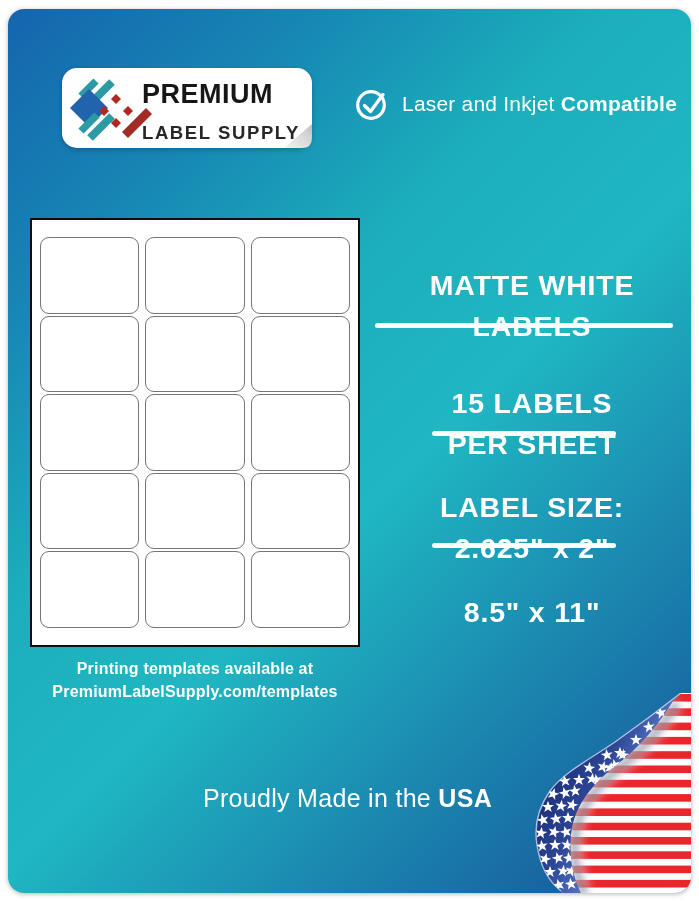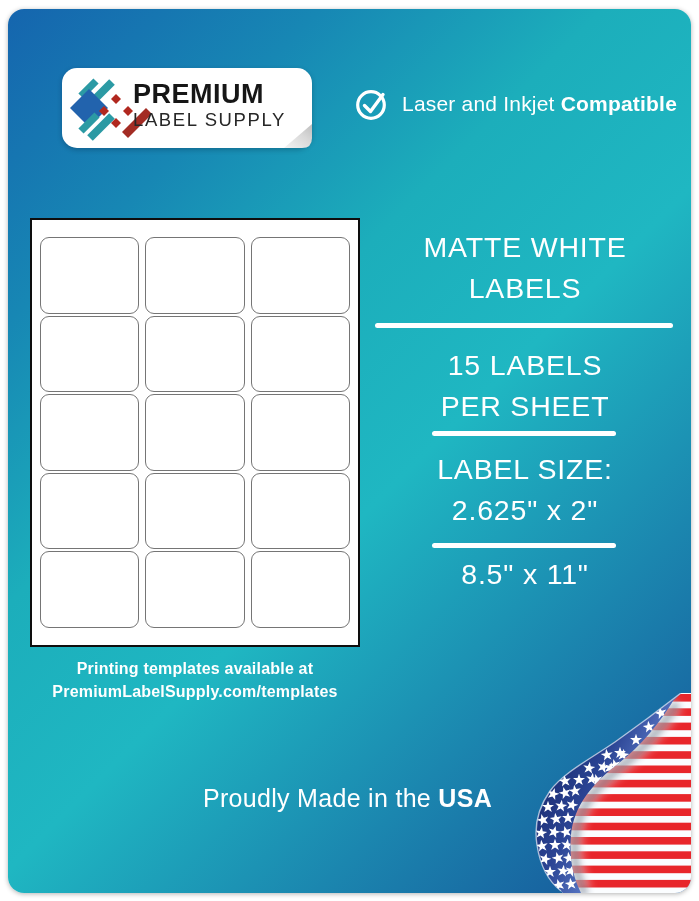--- a/index.html
+++ b/index.html
@@ -14,23 +14,23 @@
     box-shadow:0 1px 5px rgba(0,0,0,.30);
   }
   
   .logo-pill{
     position:absolute;left:54px;top:59px;width:250px;height:80px;
     background:#ffffff;border-radius:15px;
     box-shadow:0 2px 5px rgba(0,20,40,.25);
     display:flex;align-items:center;
   }
   .brand-mark{position:absolute;left:5px;top:3px;}
-  .brand-text{position:absolute;left:71px;top:13px;line-height:1;}
+  .brand-text{position:absolute;left:80px;top:13px;line-height:1;}
   .brand-line1{font-size:27px;font-weight:800;letter-spacing:.5px;color:#161616;}
-  .brand-line2{font-size:18.5px;font-weight:400;letter-spacing:1.6px;color:#272727;margin-top:3px;}
+  .brand-line2{font-size:18.5px;font-weight:700;letter-spacing:1.6px;color:#272727;margin-top:16px;}
   .pill-fold{position:absolute;right:0;bottom:0;}
   
   .compat{position:absolute;left:347px;top:78px;display:flex;align-items:center;color:#ffffff;}
   .compat-text{margin-left:12px;font-size:21px;letter-spacing:.2px;}
   .compat-text b{font-weight:700;}
   
   .sheet{
     position:absolute;left:22px;top:209px;width:330px;height:429px;
     background:#ffffff;border:2.5px solid #0e0e0e;box-sizing:border-box;
   }
@@ -41,21 +41,21 @@
   .label-cell{
     background:#ffffff;border:1.6px solid #757575;border-radius:9px;
   }
   
   .caption{
     position:absolute;left:10px;top:648px;width:354px;text-align:center;
     color:#ffffff;font-size:16px;font-weight:700;line-height:1.45;letter-spacing:.2px;
   }
   
   .panel{position:absolute;left:367px;top:0;width:298px;color:#ffffff;text-align:center;}
-  .p-block{position:absolute;left:1px;width:298px;font-size:28.5px;font-weight:400;line-height:41px;letter-spacing:.8px;}
+  .p-block{position:absolute;left:8px;width:298px;font-size:28.5px;font-weight:700;line-height:41px;letter-spacing:.8px;margin-top:38px;}
   .p-title{top:218px;}
   .p-count{top:336px;}
   .p-size1{top:440px;}
   .p-size2{top:545px;}
   .divider{position:absolute;background:#ffffff;height:4.5px;border-radius:3px;}
   .d1{left:0;top:314px;width:298px;}
   .d2{left:57px;top:422px;width:184px;}
   .d3{left:57px;top:534px;width:184px;}
   
   .footer{

